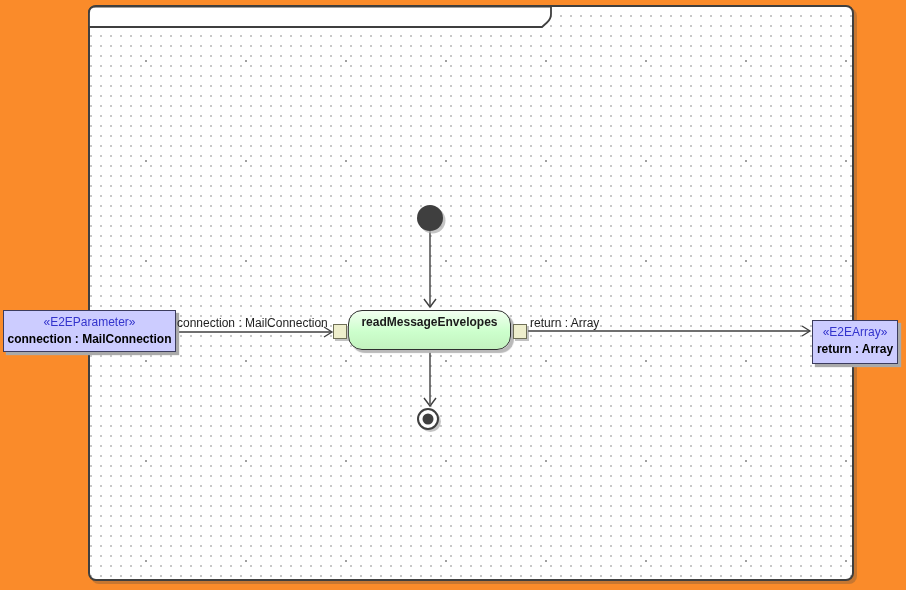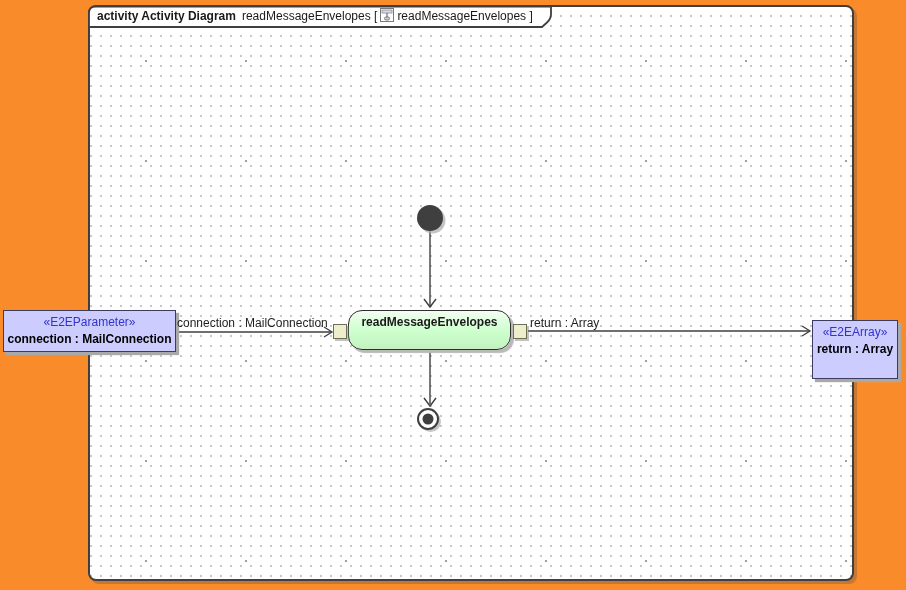--- a/index.html
+++ b/index.html
@@ -44,21 +44,21 @@
 
   
   .param-box {
     position:absolute; background:var(--parameter-fill,#ccccff);
     border:1.4px solid #3c3c5e; box-shadow:3px 3px 1px #a9a9a9;
     text-align:center; padding-top:2px;
   }
   .param-box .stereo { color:var(--stereotype-text,#3333cc); line-height:18px; }
   .param-box .pname  { font-weight:bold; color:#000; line-height:17px; }
   .param-in  { left:3px;   top:310px; width:173px; height:42px; }
-  .param-out { left:812px; top:320px; width:86px;  height:59px; }
+  .param-out { left:812px; top:320px; width:86px;  height:44px; }
 
   
   .pin {
     position:absolute; width:14px; height:15px;
     background:var(--pin-fill,#eeeecc); border:1px solid #6f6f57;
     box-shadow:2px 2px 0 rgba(120,120,120,0.45);
   }
   .pin-in  { left:333px; top:324px; }
   .pin-out { left:513px; top:324px; }
 
@@ -103,28 +103,20 @@
       <circle cx="430" cy="218" r="13" fill="#3f3f3f"></circle>
     </g>
 
     <g>
       <circle cx="430.5" cy="421.5" r="10.5" fill="#ababab" opacity="0.7"></circle>
       <circle cx="428" cy="419" r="10" fill="#ffffff" stroke="#3f3f3f" stroke-width="2"></circle>
       <circle cx="428" cy="419" r="5.5" fill="#3f3f3f"></circle>
     </g>
   </svg>
 
-  <div class="tab-title">
-    <span class="kw">activity Activity Diagram</span><span>readMessageEnvelopes [</span><span class="icon-holder"><svg width="14" height="14" viewBox="0 0 14 14">
-          <rect x="0.5" y="0.5" width="13" height="13" fill="#ffffff" stroke="#7a7a7a"></rect>
-          <rect x="2" y="2" width="10" height="3" fill="#d9d9e8" stroke="#8a8a9a" stroke-width="0.8"></rect>
-          <line x1="7" y1="5" x2="7" y2="9" stroke="#555" stroke-width="1"></line>
-          <rect x="4.5" y="9" width="5" height="3" rx="1.4" fill="#cfcfcf" stroke="#666" stroke-width="0.8"></rect>
-        </svg></span><span>readMessageEnvelopes ]</span>
-  </div>
 
   <div class="param-box param-in">
     <div class="stereo">«E2EParameter»</div>
     <div class="pname">connection : MailConnection</div>
   </div>
 
   <div class="param-box param-out">
     <div class="stereo">«E2EArray»</div>
     <div class="pname">return : Array</div>
   </div>

